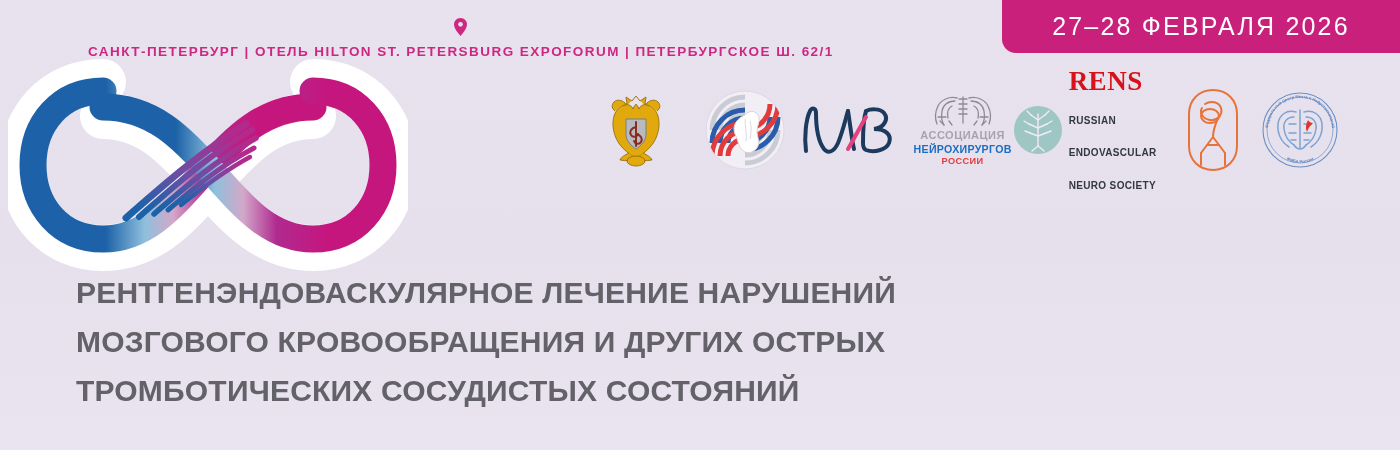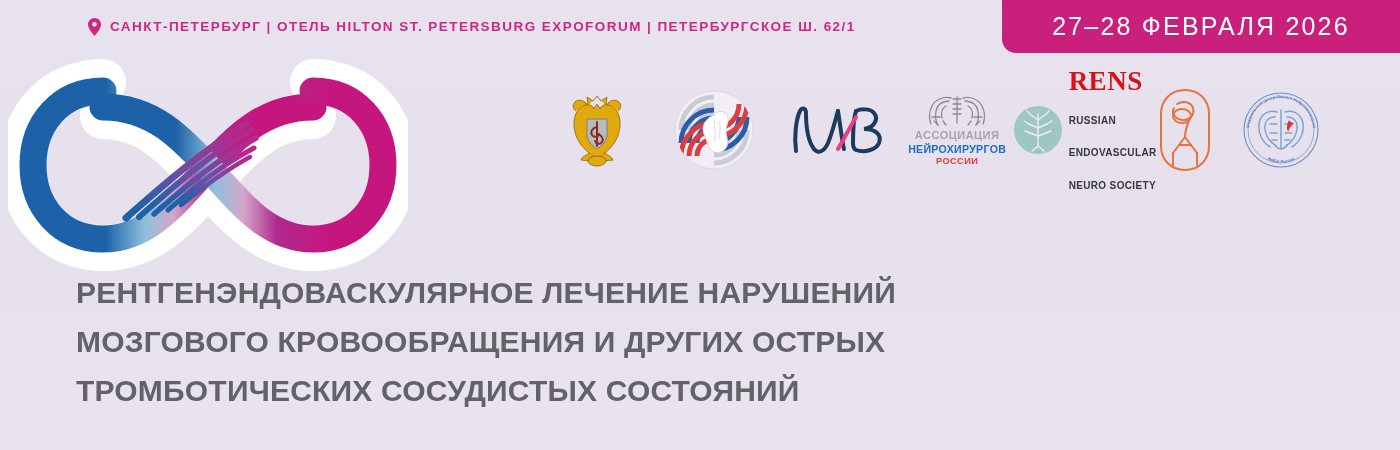--- a/index.html
+++ b/index.html
@@ -31,20 +31,21 @@
     align-items: flex-start;
   }
   .venue {
     position: absolute;
     left: 88px;
     top: 18px;
     display: flex;
     align-items: center;
     gap: 9px;
     white-space: nowrap;
+    flex-direction: column;
   }
   .pin-icon {
     width: 13px;
     height: 18px;
     display: block;
     flex: 0 0 auto;
   }
   .venue-text {
     color: #cf2682;
     font-size: 13.5px;
@@ -93,21 +94,21 @@
     top: 82px;
     width: 780px;
     height: 96px;
     display: flex;
     align-items: center;
     gap: 0;
   }
   .partner {
     display: flex;
     align-items: center;
-    justify-content: flex-start;
+    justify-content: flex-end;
     height: 96px;
   }
   .p-emblem   { width: 120px; }
   .p-heart    { width: 120px; }
   .p-ihv      { width: 130px; }
   .p-neuro    { width: 110px; }
   .p-rens     { width: 150px; }
   .p-vessel   { width: 90px; }
   .p-brain    { width: 105px; }
   .partner svg { display: block; }

